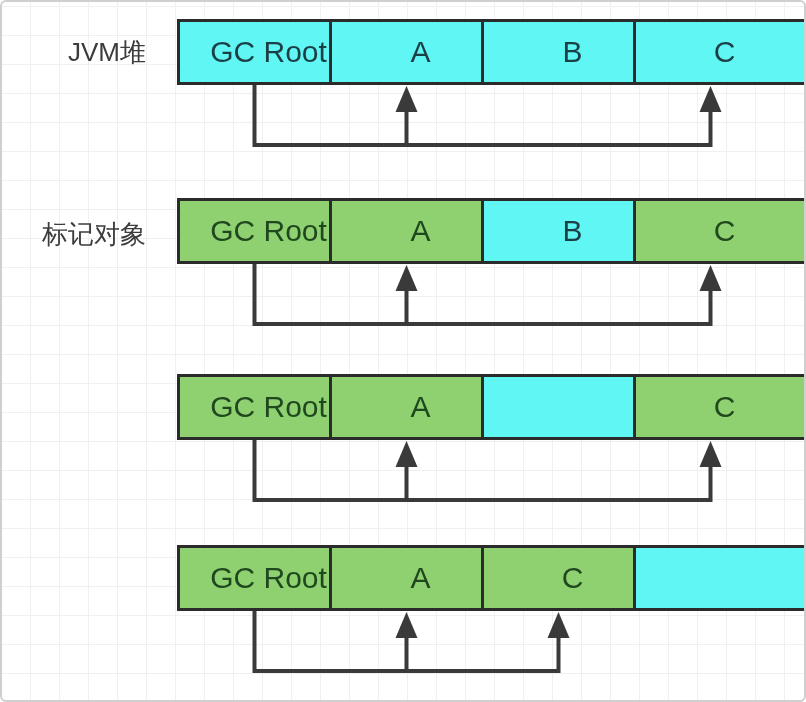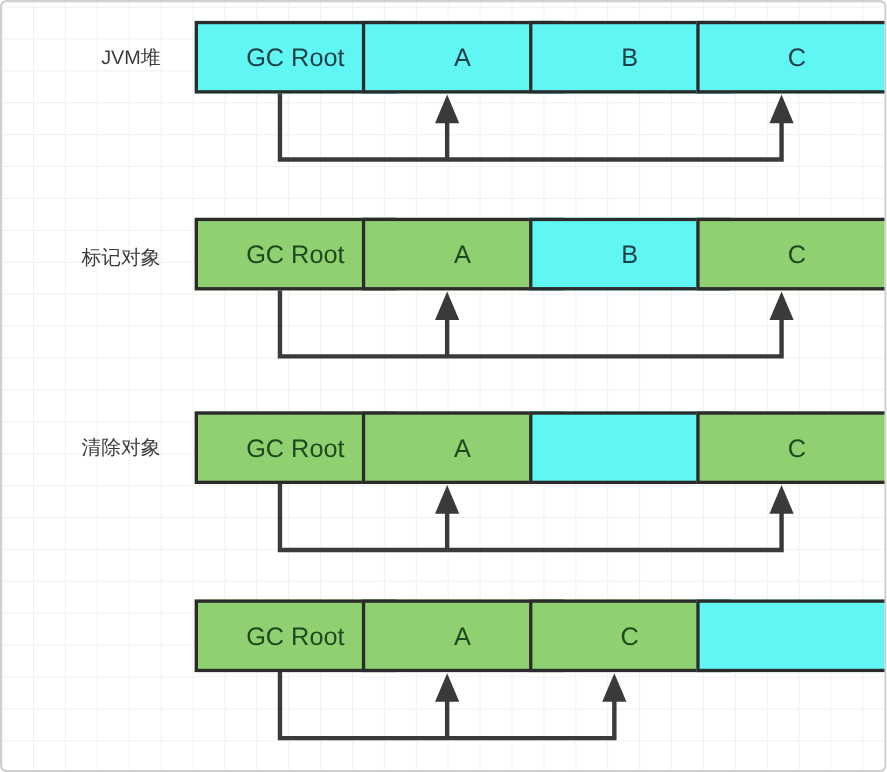--- a/index.html
+++ b/index.html
@@ -26,41 +26,41 @@
   .row-label {
     position: absolute;
     left: 0;
     width: 160px;
     height: 66px;
     display: flex;
     align-items: center;
     justify-content: flex-end;
     padding-right: 16px;
     box-sizing: border-box;
-    font-size: 18px;
+    font-size: 26px;
     color: var(--label-text, #3c3c3c);
     white-space: nowrap;
   }
   .row-cells {
     position: absolute;
     left: 175px;
     width: 615px;
     height: 66px;
   }
   .cell {
     position: absolute;
     top: 0;
     width: 183px;
     height: 66px;
     box-sizing: border-box;
     border: 3px solid var(--cell-border, #2b2b2b);
     display: flex;
     align-items: center;
     justify-content: center;
-    font-size: 23px;
+    font-size: 30px;
   }
   .cell--cyan { background: var(--cyan, #5ff6f3); color: var(--cyan-text, #1c3f46); }
   .cell--green { background: var(--green, #8fd170); color: var(--green-text, #20481f); }
   .connector-layer {
     position: absolute;
     left: 0;
     top: 0;
     width: 806px;
     height: 702px;
     pointer-events: none;
@@ -77,21 +77,20 @@
       <div class="cell cell--cyan" style="left: 304px;">B</div>
       <div class="cell cell--cyan" style="left: 456px;">C</div>
     </div>
     <div class="row-label" style="top: 199px;">标记对象</div>
     <div class="row-cells" style="top: 196px;">
       <div class="cell cell--green" style="left: 0px;">GC Root</div>
       <div class="cell cell--green" style="left: 152px;">A</div>
       <div class="cell cell--cyan" style="left: 304px;">B</div>
       <div class="cell cell--green" style="left: 456px;">C</div>
     </div>
-    <div class="row-label" style="top: 372px;">清除对象</div>
     <div class="row-cells" style="top: 372px;">
       <div class="cell cell--green" style="left: 0px;">GC Root</div>
       <div class="cell cell--green" style="left: 152px;">A</div>
       <div class="cell cell--cyan" style="left: 304px;"></div>
       <div class="cell cell--green" style="left: 456px;">C</div>
     </div>
     <div class="row-cells" style="top: 543px;">
       <div class="cell cell--green" style="left: 0px;">GC Root</div>
       <div class="cell cell--green" style="left: 152px;">A</div>
       <div class="cell cell--green" style="left: 304px;">C</div>

